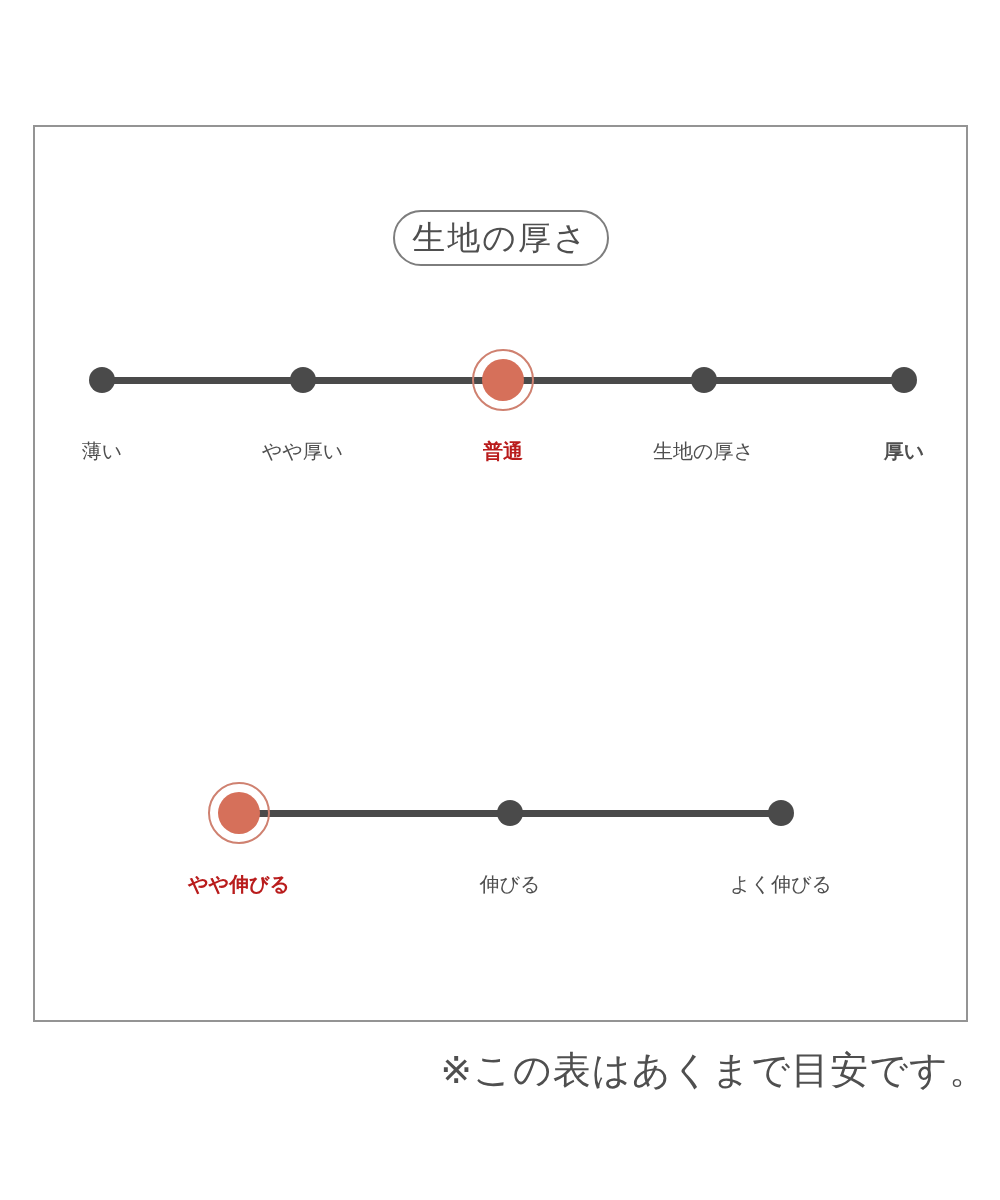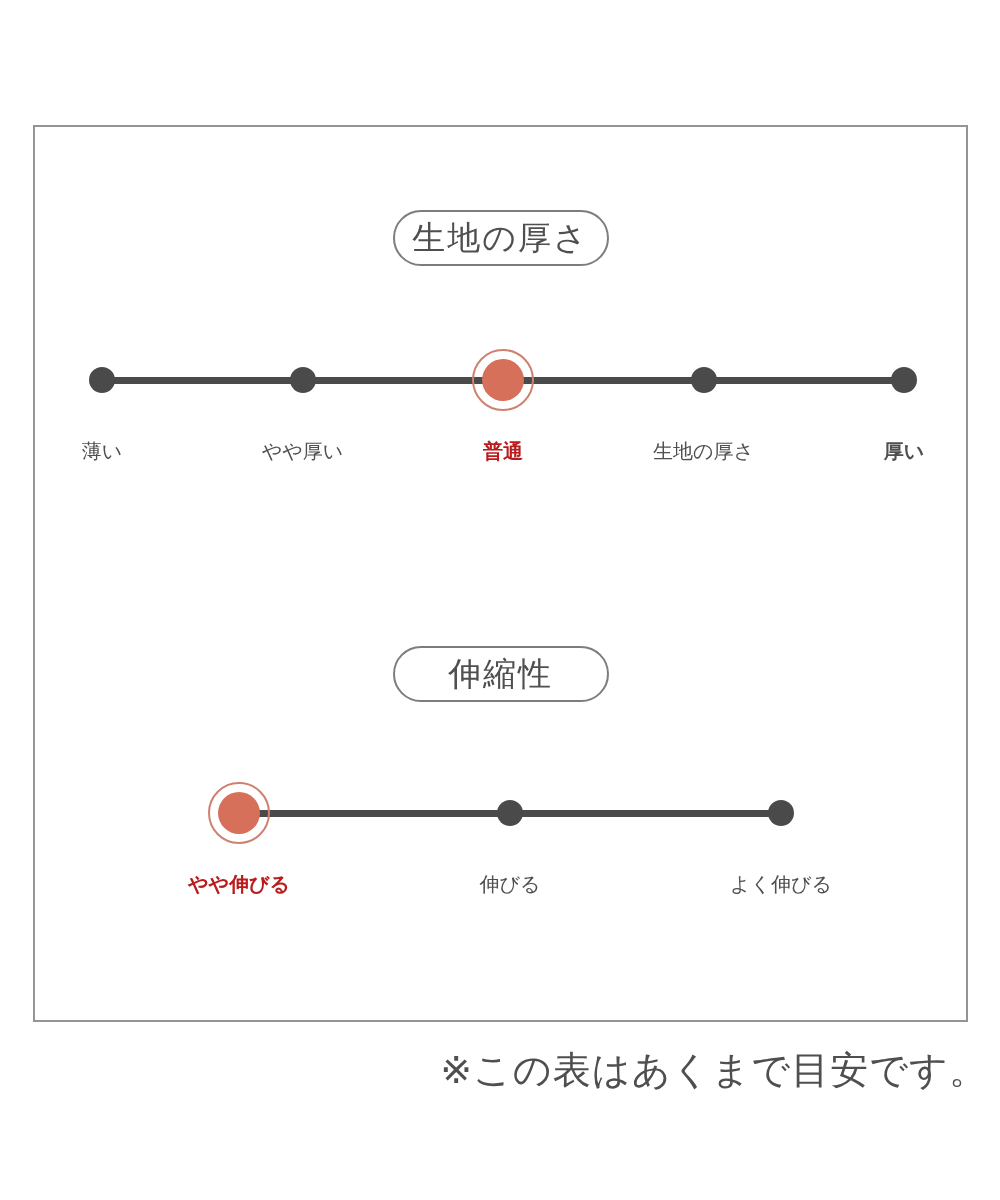--- a/index.html
+++ b/index.html
@@ -111,21 +111,20 @@
       <div class="dot" style="left: 25%;"></div>
       <div class="scale-label" style="left: 25%;">やや厚い</div>
       <div class="dot selected" style="left: 50%;"></div>
       <div class="scale-label selected" style="left: 50%;">普通</div>
       <div class="dot" style="left: 75%;"></div>
       <div class="scale-label" style="left: 75%;">生地の厚さ</div>
       <div class="dot" style="left: 100%;"></div>
       <div class="scale-label" style="left: 100%; font-weight: bold;">厚い</div>
     </div>
 
-  <div class="title-pill pill-stretch">伸縮性</div>
 
   <div class="scale scale-stretch">
     <div class="track"></div>
   <div class="dot selected" style="left: 0%;"></div>
       <div class="scale-label selected" style="left: 0%;">やや伸びる</div>
       <div class="dot" style="left: 50%;"></div>
       <div class="scale-label" style="left: 50%;">伸びる</div>
       <div class="dot" style="left: 100%;"></div>
       <div class="scale-label" style="left: 100%;">よく伸びる</div>
     </div>

